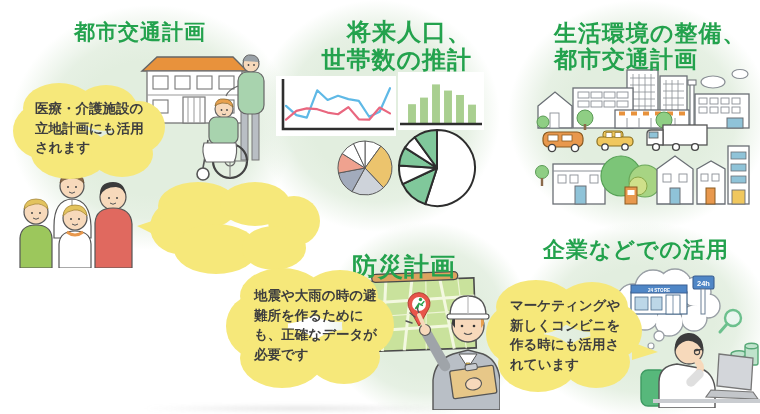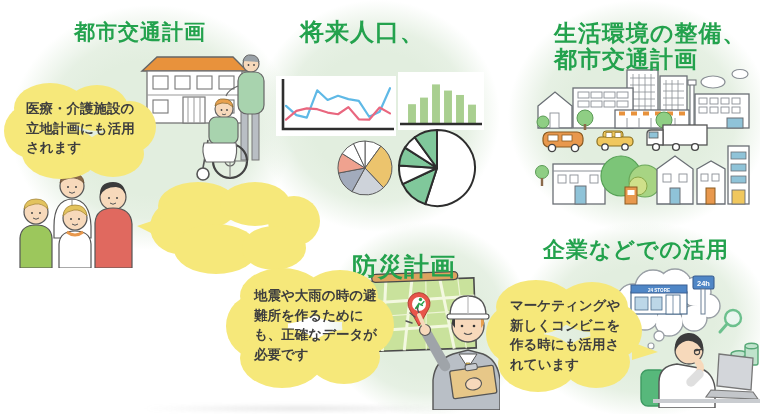--- a/index.html
+++ b/index.html
@@ -24,34 +24,35 @@
 <div class="stage">
 
   <div class="blob" style="left:10px;top:5px;width:285px;height:245px;"></div>
   <div class="blob" style="left:255px;top:0px;width:245px;height:232px;"></div>
   <div class="blob" style="left:508px;top:0px;width:262px;height:232px;"></div>
   <div class="blob" style="left:323px;top:222px;width:207px;height:196px;"></div>
   <div class="blob" style="left:518px;top:222px;width:252px;height:196px;"></div>
 
   <h2 class="hd" style="left:74px;top:20px;font-size:21px;">都市交通計画</h2>
 
-  <h2 class="hd" style="left:300px;top:18px;width:172px;text-align:left;font-size:24px;">
+  <h2 class="hd" style="left:300px;top:18px;width:172px;text-align:right;font-size:24px;">
     <span>将来人口、</span>
+    <span>世帯数の推計</span>
   </h2>
 
   <h2 class="hd" style="left:548px;top:20px;font-size:23px;margin-left:6px;">
     <span>生活環境の整備、</span>
     <span>都市交通計画</span>
   </h2>
 
   <h2 class="hd" style="left:352px;top:235px;font-size:25px;margin-top:17px;">防災計画</h2>
 
   <h2 class="hd" style="left:543px;top:237px;font-size:22px;">企業などでの活用</h2>
 
-  <div class="cloud" style="left:4px;top:83px;width:152px;height:96px;">
+  <div class="cloud" style="left:13px;top:83px;width:152px;height:96px;">
     <div class="lobe" style="left:10px;top:0;width:72px;height:50px;"></div>
     <div class="lobe" style="left:62px;top:2px;width:62px;height:46px;"></div>
     <div class="lobe" style="left:0;top:20px;width:60px;height:56px;"></div>
     <div class="lobe" style="left:100px;top:18px;width:52px;height:52px;"></div>
     <div class="lobe" style="left:18px;top:44px;width:78px;height:52px;"></div>
     <div class="lobe" style="left:78px;top:48px;width:62px;height:46px;"></div>
     <div class="txt" style="left:22px;top:16px;width:112px;">医療・介護施設の立地計画にも活用されます</div>
   </div>
 
   <div class="cloud" style="left:150px;top:182px;width:170px;height:92px;">

